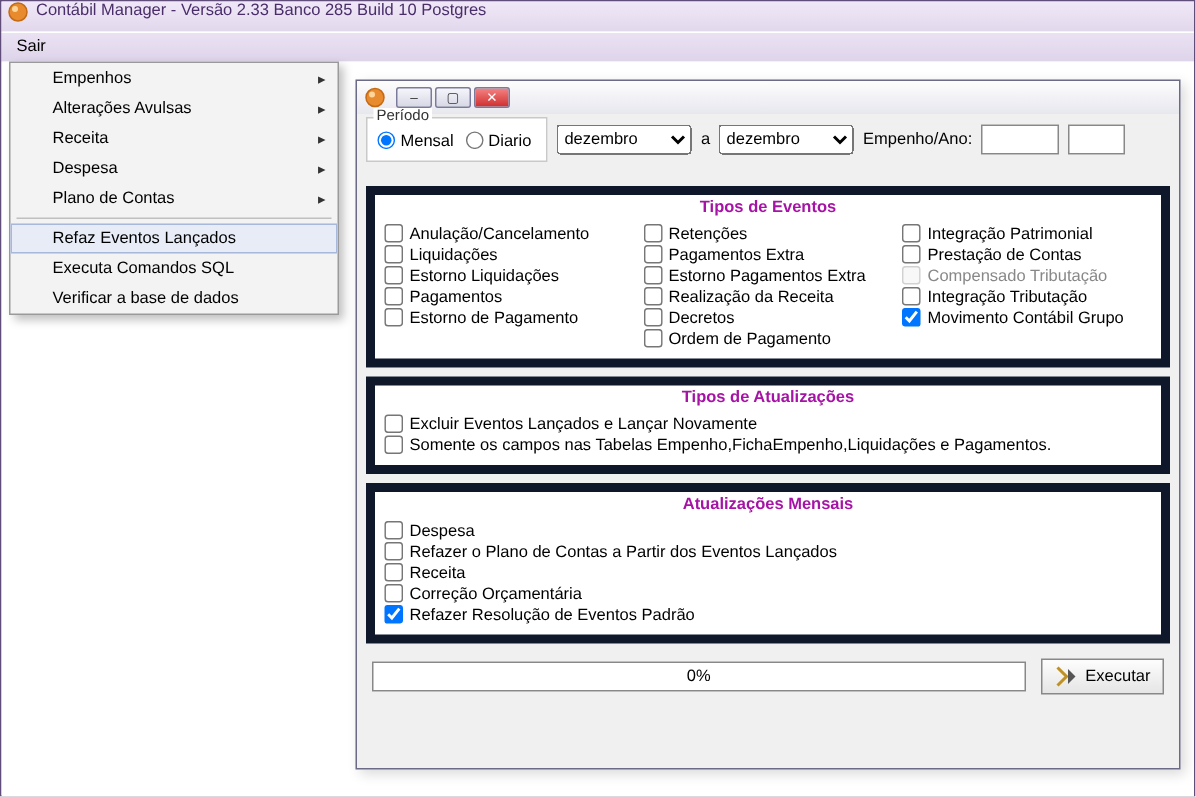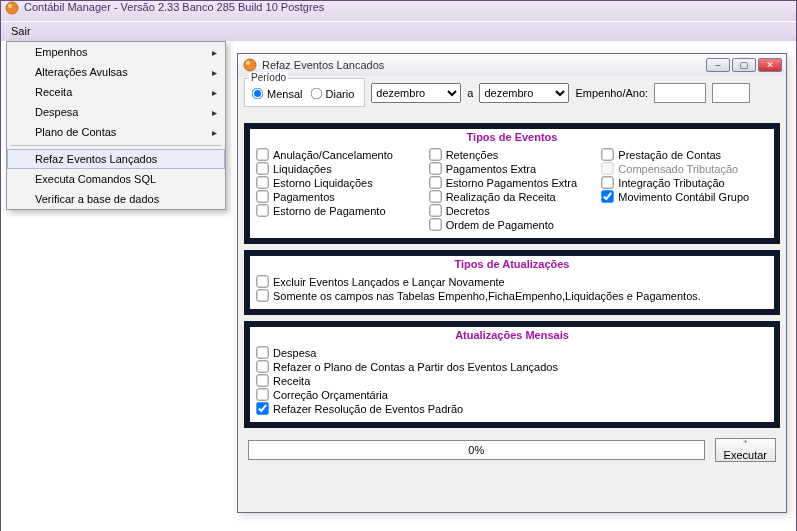--- a/index.html
+++ b/index.html
@@ -37,21 +37,21 @@
 
   .group { border: 6px solid #0f172a; background: #fff; margin-bottom: 6px; padding: 18px 6px 6px 6px; position: relative; }
   .group .legend { position: absolute; top: 2px; left: 0; right: 0; text-align: center; color: #a514a5; font-weight: bold; font-size: 11px; }
   .grid3 { display: grid; grid-template-columns: 1fr 1fr 1fr; column-gap: 6px; }
   .ck { display: flex; align-items: center; margin: 1px 0; white-space: nowrap; }
   .ck input { margin: 0 4px 0 0; transform: scale(0.95); }
   .ck.disabled { color: #888; }
 
   .progress { height: 20px; border: 1px solid #888; background: #fff; display: flex; align-items: center; justify-content: center; position: relative; }
   .bottom-row { display: flex; align-items: center; gap: 10px; margin-top: 10px; padding: 0 4px; }
-  .exec-btn { height: 24px; padding: 0 8px; display: flex; align-items: center; border: 1px solid #888; background: linear-gradient(#fdfdfd,#e5e5e5); gap: 5px; cursor: default; flex-direction: column; }
+  .exec-btn { height: 24px; padding: 0 8px; display: flex; align-items: center; border: 1px solid #888; background: linear-gradient(#fdfdfd,#e5e5e5); gap: 5px; cursor: default; }
   .exec-btn svg { width: 16px; height: 16px; }
 
   svg.orange-ball { display: block; }
 </style>
 </head>
 <body>
 
 <div class="main-window">
   <div class="titlebar">
     <svg class="icon orange-ball" viewBox="0 0 14 14">
@@ -78,21 +78,20 @@
       <div class="mi"><span>Executa Comandos SQL</span></div>
       <div class="mi"><span>Verificar a base de dados</span></div>
     </div>
 
     <div class="child-window">
       <div class="child-titlebar">
         <svg class="ico orange-ball" viewBox="0 0 14 14">
             <circle cx="7" cy="7" r="6" fill="#e88b2e" stroke="#c46a14"></circle>
             <circle cx="5" cy="5" r="2" fill="#ffd59a"></circle>
           </svg>
-        <span class="ttl">Refaz Eventos Lancados</span>
         <div class="wbtn">–</div>
         <div class="wbtn">▢</div>
         <div class="wbtn close">✕</div>
       </div>
 
       <div class="content">
         <div class="row1">
           <div class="periodo-box">
             <span class="legend">Período</span>
             <label>
@@ -159,20 +158,24 @@
                   <span>Decretos</span>
                 </label>
               <label class="ck">
                   <input type="checkbox" style="">
                   <span>Ordem de Pagamento</span>
                 </label>
             </div>
             <div>
               <label class="ck">
                   <input type="checkbox" style="">
+                  <span>Integração Patrimonial</span>
+                </label>
+              <label class="ck">
+                  <input type="checkbox" style="">
                   <span>Prestação de Contas</span>
                 </label>
               <label class="ck disabled">
                   <input type="checkbox" disabled="" style="">
                   <span>Compensado Tributação</span>
                 </label>
               <label class="ck">
                   <input type="checkbox" style="">
                   <span>Integração Tributação</span>
                 </label>

